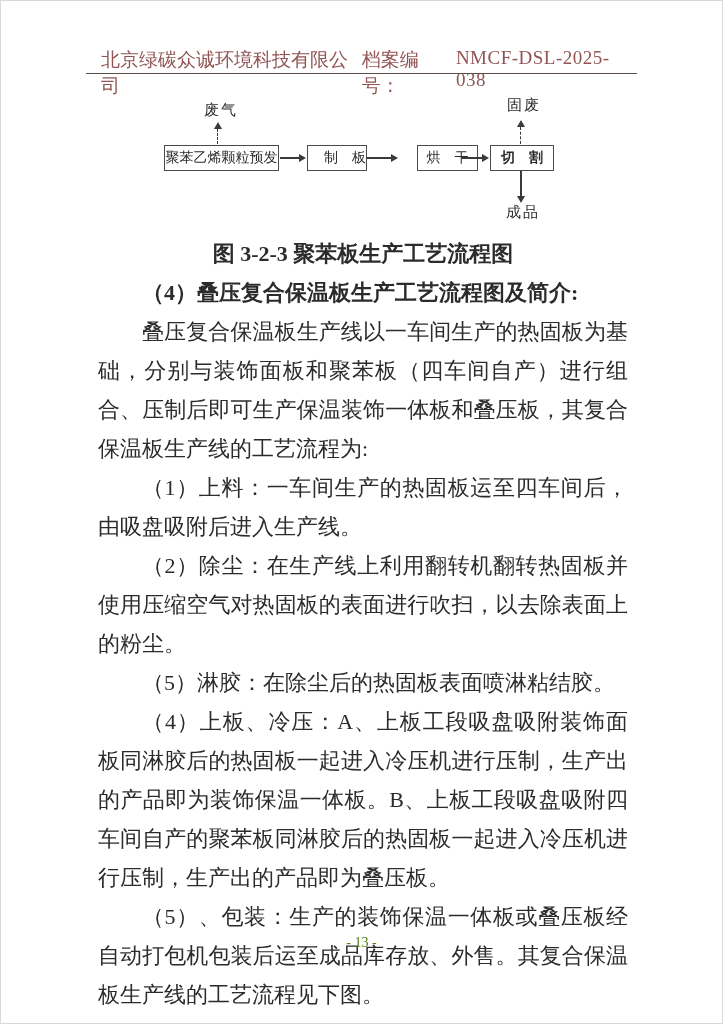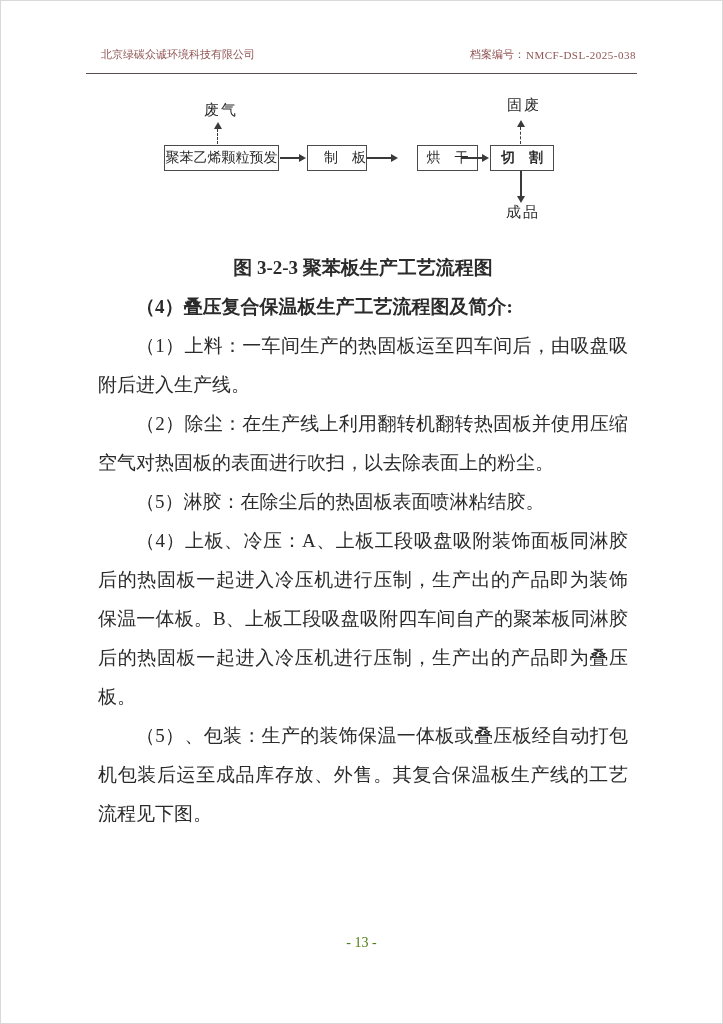--- a/index.html
+++ b/index.html
@@ -19,27 +19,27 @@
   }
   
   .header {
     position: absolute;
     top: 46px;
     left: 100px;
     right: 86px;
     display: flex;
     justify-content: space-between;
     align-items: baseline;
-    font-size: 11px;
+    font-size: 19px;
     color: #915454;
   }
   .header .right {
     display: flex;
     gap: 1px;
-    align-items: center;
+    align-items: flex-start;
   }
   .archive-number { letter-spacing: 0.5px; }
   .header-rule {
     position: absolute;
     top: 72px;
     left: 85px;
     right: 85px;
     border-top: 1.6px solid #5a4d4d;
   }
   
@@ -101,24 +101,24 @@
   .tri-down {
     position: absolute;
     width: 0; height: 0;
     border-left: 4px solid transparent;
     border-right: 4px solid transparent;
     border-top: 7px solid #3a3a3a;
   }
   
   .content {
     position: absolute;
-    top: 247px;
+    top: 233px;
     left: 97px;
     width: 530px;
-    font-size: 19px;
+    font-size: 22px;
     line-height: 39px;
     text-align: justify;
   }
   .figure-caption {
     text-align: center;
     font-weight: bold;
     margin: 0;
   }
   .section-heading {
     font-weight: bold;
@@ -179,20 +179,21 @@
     <span class="dash-line" style="left:519px; top:31px; height:17px;"></span>
 
     <span class="solid-vline" style="left:519px; top:75px; height:26px;"></span>
     <span class="tri-down" style="left:516px; top:100px;"></span>
     <span class="float-label" style="left:505px; top:107px;">成品</span>
   </div>
 
   <div class="content">
     <p class="figure-caption">图 3-2-3 聚苯板生产工艺流程图</p>
     <p class="section-heading">（4）叠压复合保温板生产工艺流程图及简介:</p>
+    <p class="body-para">叠压复合保温板生产线以一车间生产的热固板为基础，分别与装饰面板和聚苯板（四车间自产）进行组合、压制后即可生产保温装饰一体板和叠压板，其复合保温板生产线的工艺流程为:</p>
     <p class="body-para">（1）上料：一车间生产的热固板运至四车间后，由吸盘吸附后进入生产线。</p>
     <p class="body-para">（2）除尘：在生产线上利用翻转机翻转热固板并使用压缩空气对热固板的表面进行吹扫，以去除表面上的粉尘。</p>
     <p class="body-para">（5）淋胶：在除尘后的热固板表面喷淋粘结胶。</p>
     <p class="body-para">（4）上板、冷压：A、上板工段吸盘吸附装饰面板同淋胶后的热固板一起进入冷压机进行压制，生产出的产品即为装饰保温一体板。B、上板工段吸盘吸附四车间自产的聚苯板同淋胶后的热固板一起进入冷压机进行压制，生产出的产品即为叠压板。</p>
     <p class="body-para">（5）、包装：生产的装饰保温一体板或叠压板经自动打包机包装后运至成品库存放、外售。其复合保温板生产线的工艺流程见下图。</p>
   </div>
 
   <div class="footer">- 13 -</div>
 
 </div>

